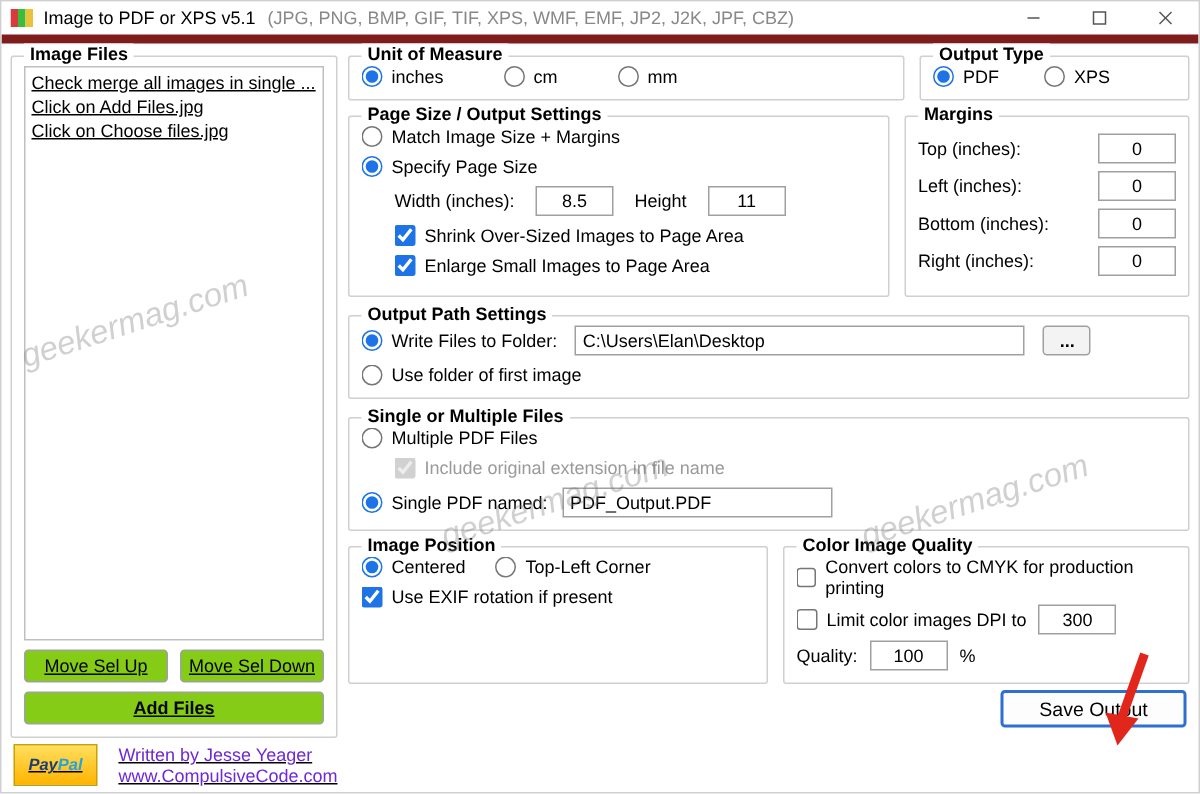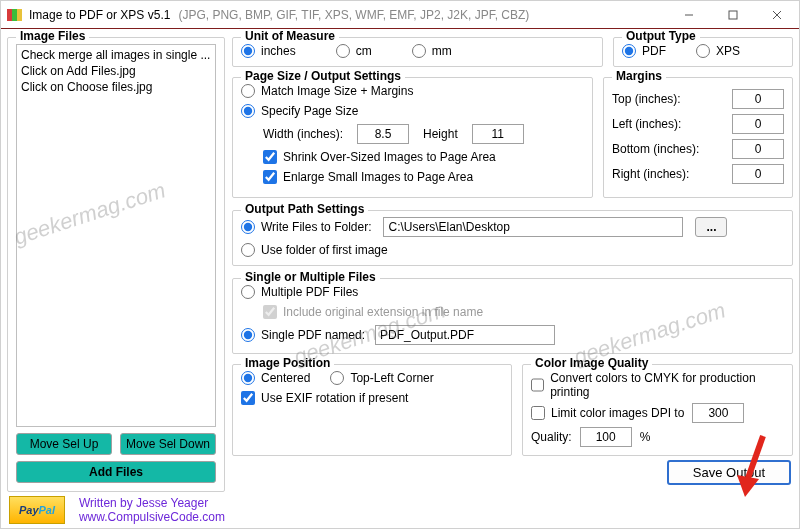--- a/index.html
+++ b/index.html
@@ -15,42 +15,42 @@
     border: 1px solid #d0d0d0;
     position: relative;
   }
   
   .titlebar {
     height: 28px;
     background: #fff;
     display: flex;
     align-items: center;
     padding: 0 0 0 6px;
-    border-bottom: 1px solid #7f1d1d;
+    border-bottom: 6px solid #7f1d1d;
   }
   .app-icon { width:16px; height:16px; margin-right:6px; }
   .app-icon svg { width:16px; height:16px; display:block; }
   .titlebar .title { flex: 0 0 auto; color:#000; }
   .titlebar .formats { color:#888; margin-left:8px; }
   .winbtns { margin-left:auto; display:flex; }
   .winbtn {
     width:44px; height:28px;
     display:flex; align-items:center; justify-content:center;
     color:#666;
   }
   
   .main {
     position:absolute;
     top:28px; left:0; right:0; bottom:0;
     display:flex;
   }
   .left {
     width: 230px;
     padding: 2px 6px 4px 6px;
-    display:flex; flex-direction:column;
+    display:flex; flex-direction:column;text-decoration:underline;
   }
   .right {
     flex:1;
     padding: 2px 6px 4px 1px;
     display:flex; flex-direction:column;
     gap:4px;
   }
   
   .fs {
     border:1px solid #d0d0d0;
@@ -77,21 +77,21 @@
     min-height:0;
   }
   .filelist .item {
     padding:1px 2px;
     white-space:nowrap; overflow:hidden; text-overflow:ellipsis;
   }
   .btnrow { display:flex; gap:8px; margin-top:6px; }
   .btn {
     flex:1;
     border:1px solid #a0a0a0;
-    background:#14b8a6;
+    background:#84cc16;
     border-radius:3px;
     padding:3px 0;
     text-align:center;
     cursor:pointer;
   }
   .btn.bold { font-weight:bold; }
   .btn.blue {
     border:2px solid #2f6fcf;
     color:#000;
     background:#fdfdfd;

